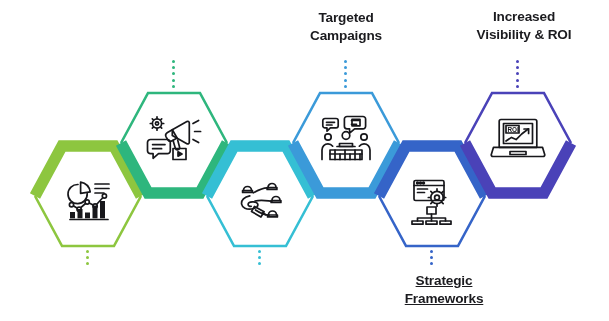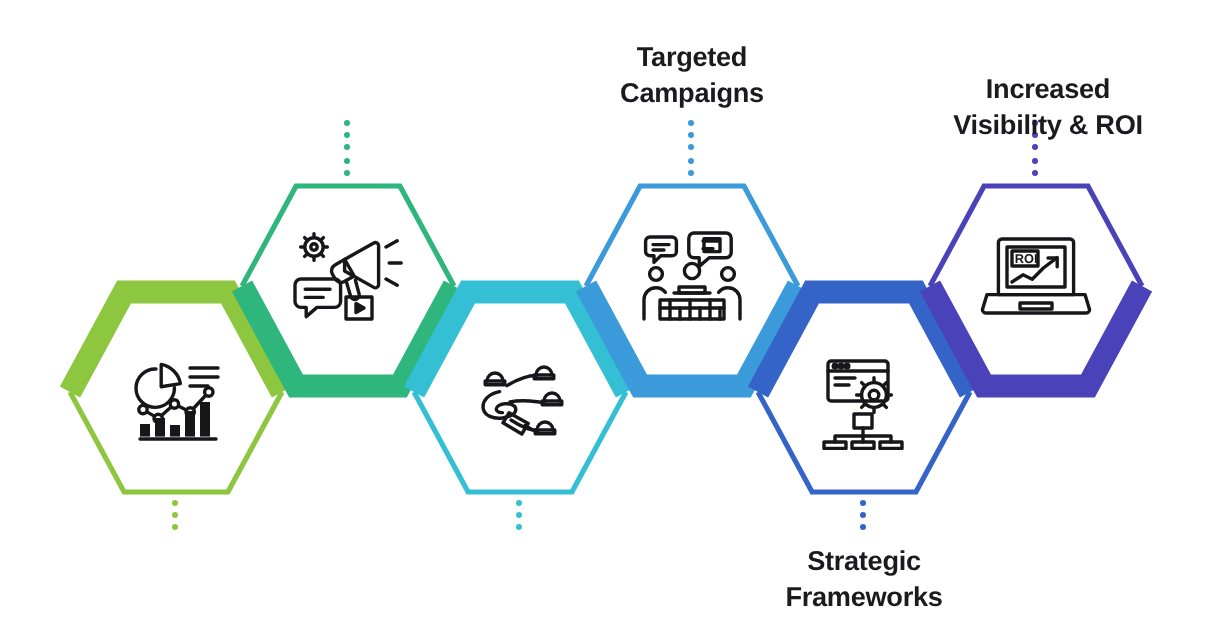--- a/index.html
+++ b/index.html
@@ -213,21 +213,21 @@
       </svg>
       </div>
     </div>
     <div class="connector" style="left: 344px; top: 60px; height: 29px;">
       <i style="background: rgb(59, 154, 217);"></i>
       <i style="background: rgb(59, 154, 217);"></i>
       <i style="background: rgb(59, 154, 217);"></i>
       <i style="background: rgb(59, 154, 217);"></i>
       <i style="background: rgb(59, 154, 217);"></i>
     </div>
-    <div class="label" style="left: 280px; top: 20px; width: 132px;">Targeted
+    <div class="label" style="left: 280px; top: 9px; width: 132px;">Targeted
 Campaigns</div>
     <div class="node" style="left: 376px; top: 143px; width: 112px; height: 106px;">
       <div class="hex-wrap">
         <svg class="hex-svg" width="112" height="106" viewBox="0 0 112 106">
       <path d="M 3.00,53.00 L 30.03,3.00 L 81.97,3.00 L 109.00,53.00" fill="none" stroke="#3564C8" stroke-width="11.5" stroke-linejoin="miter" stroke-linecap="butt"></path>
       <path d="M 109.00,53.00 L 81.97,103.00 L 30.03,103.00 L 3.00,53.00" fill="none" stroke="#3564C8" stroke-width="2.6" stroke-linejoin="miter" stroke-linecap="butt"></path>
     </svg>
       </div>
       <div class="hex-icon" style="left: 3px; top: 9px; width: 106px; height: 100px;">
         <svg width="54" height="46" viewBox="0 0 54 46">
@@ -254,21 +254,21 @@
           <rect x="35" y="42" width="11" height="3.2"></rect>
         </g>
       </svg>
       </div>
     </div>
     <div class="connector" style="left: 430px; top: 250px; height: 17px;">
       <i style="background: rgb(53, 100, 200);"></i>
       <i style="background: rgb(53, 100, 200);"></i>
       <i style="background: rgb(53, 100, 200);"></i>
     </div>
-    <div class="label" style="left: 362px; top: 272px; width: 140px;">Strategic
+    <div class="label" style="left: 374px; top: 272px; width: 140px; text-decoration: underline;">Strategic
 Frameworks</div>
     <div class="node" style="left: 462px; top: 90px; width: 112px; height: 106px;">
       <div class="hex-wrap">
         <svg class="hex-svg" width="112" height="106" viewBox="0 0 112 106">
       <path d="M 3.00,53.00 L 30.03,3.00 L 81.97,3.00 L 109.00,53.00" fill="none" stroke="#4A42B8" stroke-width="2.6" stroke-linejoin="miter" stroke-linecap="butt"></path>
       <path d="M 109.00,53.00 L 81.97,103.00 L 30.03,103.00 L 3.00,53.00" fill="none" stroke="#4A42B8" stroke-width="11.5" stroke-linejoin="miter" stroke-linecap="butt"></path>
     </svg>
       </div>
       <div class="hex-icon" style="left: 3px; top: -1px; width: 106px; height: 100px;">
         <svg width="56" height="46" viewBox="0 0 56 46">
@@ -291,15 +291,15 @@
       </svg>
       </div>
     </div>
     <div class="connector" style="left: 516px; top: 60px; height: 29px;">
       <i style="background: rgb(74, 66, 184);"></i>
       <i style="background: rgb(74, 66, 184);"></i>
       <i style="background: rgb(74, 66, 184);"></i>
       <i style="background: rgb(74, 66, 184);"></i>
       <i style="background: rgb(74, 66, 184);"></i>
     </div>
-    <div class="label" style="left: 451px; top: 8px; width: 146px; margin-top: 28px;">Increased
+    <div class="label" style="left: 451px; top: 8px; width: 146px;">Increased
 Visibility &amp; ROI</div>
   </div>
 
 </body></html>

